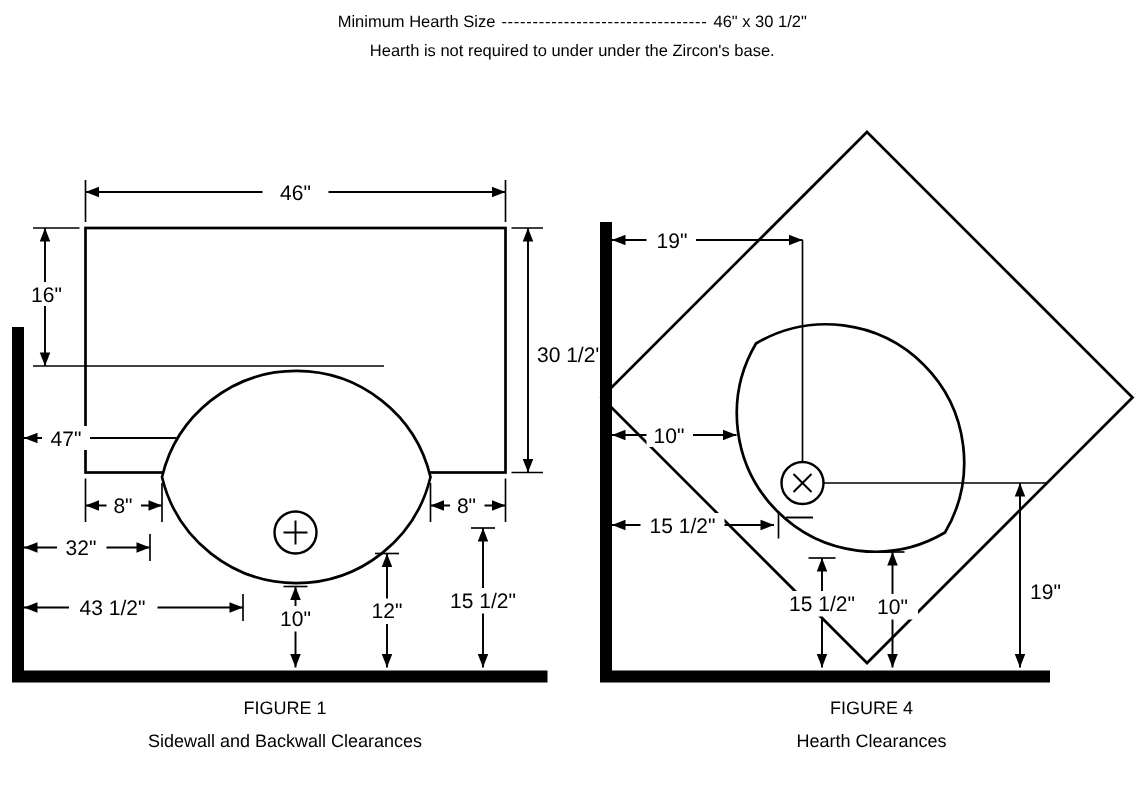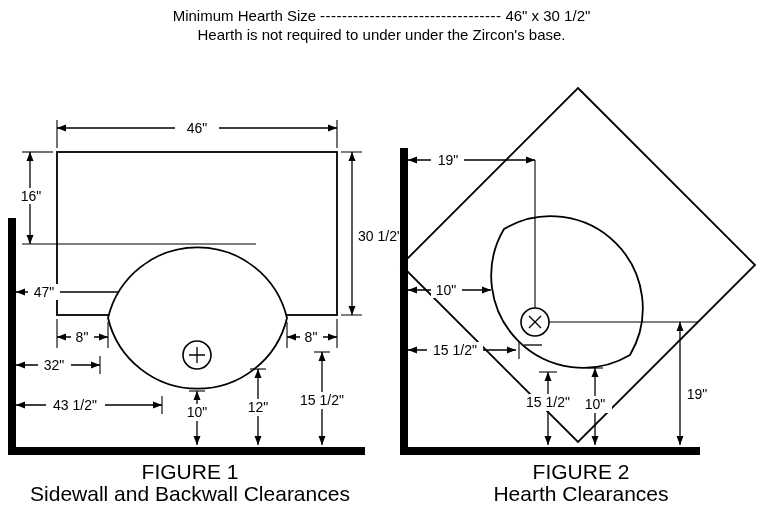--- a/index.html
+++ b/index.html
@@ -2,25 +2,25 @@
 <html><head>
 <meta charset="utf-8">
 <style>
   * { box-sizing: border-box; }
   html, body { margin: 0; padding: 0; background: #fff; }
   .page {
     position: relative; width: 763px; height: 525px;
     background: #fff; color: #000;
     font-family: "Liberation Sans", "DejaVu Sans", sans-serif;
   }
-  .header { position: absolute; top: 6px; left: 0; width: 100%; text-align: center; font-size: 15px; line-height: 19px; }
+  .header { position: absolute; top: 6px; left: 0; width: 100%; text-align: center; font-size: 11px; line-height: 19px; }
   .h-sep { margin: 0 4px; letter-spacing: 0.5px; }
   .diagram { position: absolute; top: 80px; left: 0; }
   .diagram text { font-family: "Liberation Sans", "DejaVu Sans", sans-serif; font-size: 14px; fill: #000; stroke: none; }
-  .caption { position: absolute; top: 461px; text-align: center; font-size: 21px; line-height: 22px; }
+  .caption { position: absolute; top: 461px; text-align: center; font-size: 12px; line-height: 22px; }
   .caption1 { left: 10px; width: 360px; }
   .caption2 { left: 400px; width: 362px; }
 </style>
 </head>
 <body>
 
 <div class="page">
 
   <div class="header">
     <div class="h-line1">
@@ -173,17 +173,17 @@
       <path d="M529,316 L541,328 M529,328 L541,316" stroke-width="1.3"></path>
     </g>
   </svg>
 
   <div class="caption caption1">
     <div class="cap-title">FIGURE 1</div>
     <div class="cap-sub">Sidewall and Backwall Clearances</div>
   </div>
 
   <div class="caption caption2">
-    <div class="cap-title">FIGURE 2</div>
+    <div class="cap-title">FIGURE 4</div>
     <div class="cap-sub">Hearth Clearances</div>
   </div>
 
 </div>
 
 </body></html>

